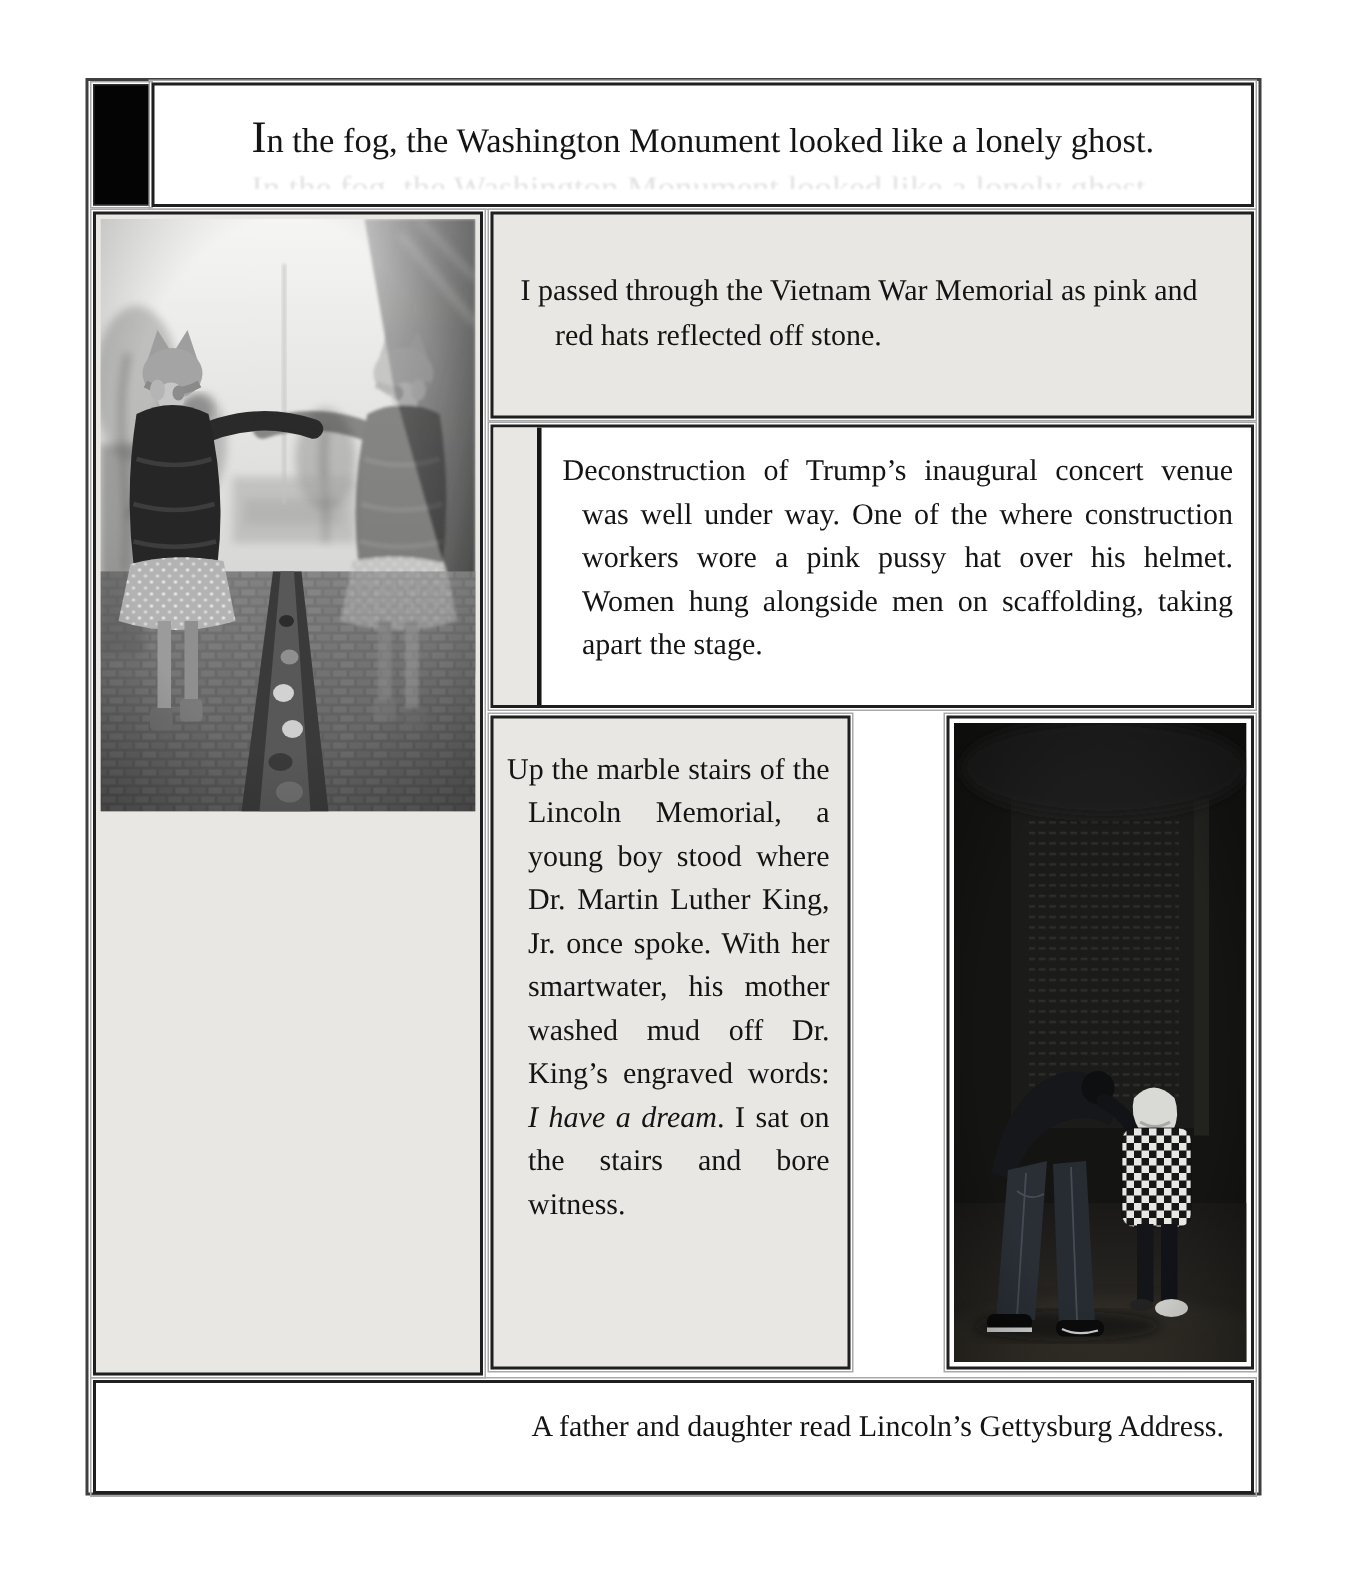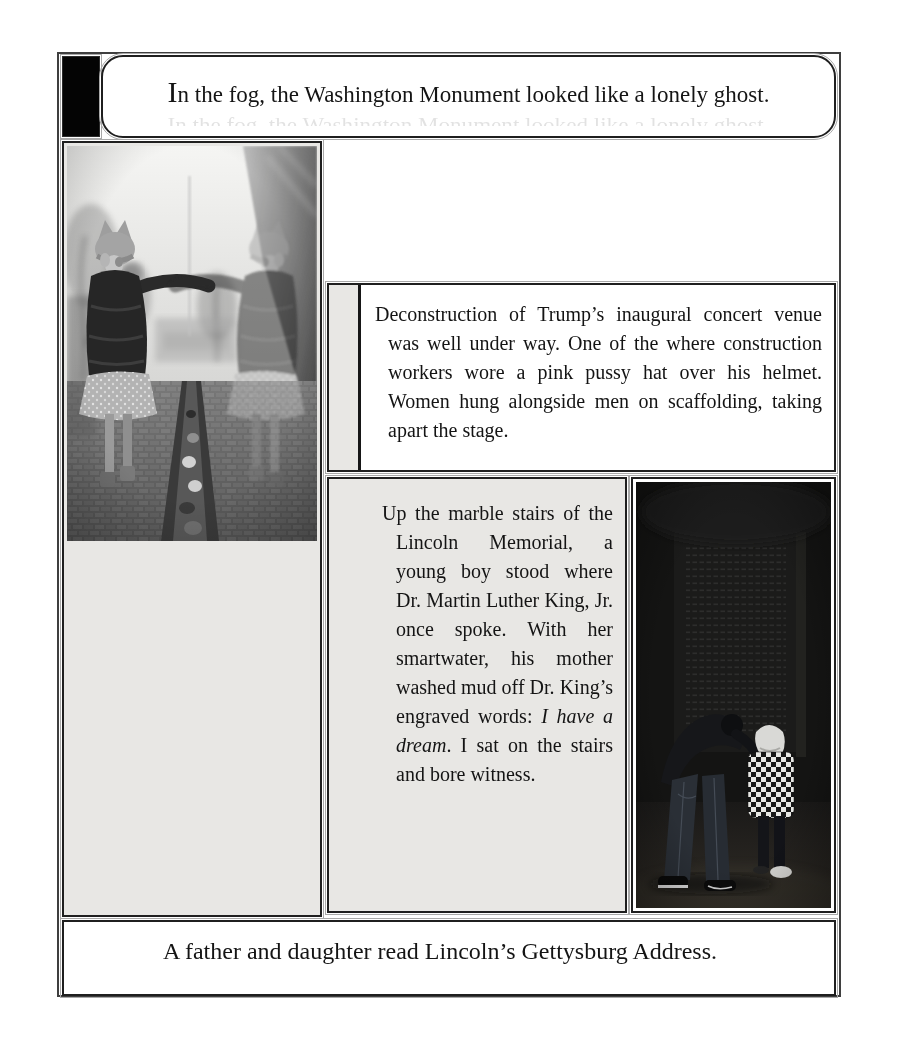--- a/index.html
+++ b/index.html
@@ -5,41 +5,41 @@
   html,body{margin:0;padding:0;background:#ffffff;}
   .page{position:relative;width:900px;height:1060px;background:#ffffff;overflow:hidden;
         font-family:"Liberation Serif","DejaVu Serif",serif;color:#141414;}
   .frame{position:absolute;left:57px;top:52px;width:784px;height:945px;
          border:2px solid #3f3f3f;box-sizing:border-box;}
   .box{position:absolute;box-sizing:border-box;border:2px solid #1f1f1f;
        outline:1px solid #a9a9a9;outline-offset:1px;background:#ffffff;}
   .gray{background:#e8e7e4;}
   .black-block{position:absolute;left:62px;top:56px;width:38px;height:81px;background:#040404;
                border:1px solid #2b2b2b;outline:1px solid #a9a9a9;outline-offset:1px;box-sizing:border-box;}
-  .header-box{left:101px;top:55px;width:735px;height:83px;overflow:hidden;border-radius:22px;}
+  .header-box{left:101px;top:55px;width:735px;height:83px;overflow:hidden;}
   .header-text{padding-top:20px;text-align:center;font-size:23px;line-height:30px;white-space:nowrap;}
   .header-text::first-letter{font-size:30px;}
   .header-ghost{position:absolute;left:0;right:0;top:58px;height:11px;overflow:hidden;
                 text-align:center;font-size:21px;line-height:20px;opacity:.12;
                 filter:blur(.6px);transform:scaleX(1.1);white-space:nowrap;}
   .left-col{left:62px;top:141px;width:260px;height:776px;padding:3px;}
   .photo{display:block;}
   .box-vietnam{left:327px;top:141px;width:509px;height:138px;}
   .box-vietnam .txt{padding:36px 12px 0 41px;text-indent:-23px;font-size:20px;line-height:30px;text-align:left;}
   .box-decon{left:327px;top:283px;width:509px;height:189px;}
   .decon-strip{position:absolute;left:0;top:0;bottom:0;width:29px;background:#e8e7e4;
                border-right:3px solid #161616;}
   .box-decon .txt{margin-left:32px;padding:15px 12px 0 27px;text-indent:-13px;
                   font-size:20px;line-height:29px;text-align:justify;}
-  .box-lincoln{left:327px;top:477px;width:300px;height:436px;padding-left:44px;}
+  .box-lincoln{left:327px;top:477px;width:240px;height:436px;}
   .box-lincoln .txt{padding:20px 12px 0 23px;text-indent:-14px;font-size:20px;line-height:29px;text-align:justify;}
   .box-lincoln .it{font-style:italic;}
   .photo2-box{left:631px;top:477px;width:205px;height:436px;padding:3px;}
   .caption-box{left:62px;top:920px;width:774px;height:76px;}
-  .caption-box .txt{padding:16px 18px 0 0;text-align:center;font-size:24px;line-height:26px;}
+  .caption-box .txt{padding:16px 18px 0 0;text-align:right;font-size:20px;line-height:26px;}
 </style>
 </head>
 <body>
 
 <div class="page">
   <div class="frame"></div>
 
   <div class="black-block"></div>
 
   <div class="box header-box">
@@ -145,20 +145,23 @@
         <rect x="56" y="268" width="9" height="52" fill="#8f8f8f"></rect>
         <rect x="33" y="326" width="15" height="15" rx="3" fill="#6e6e6e"></rect>
         <rect x="53" y="320" width="15" height="15" rx="3" fill="#7a7a7a"></rect>
       </g>
       <use href="#girl" transform="translate(250,0) scale(-1,1)" opacity="0.5" filter="url(#b1)"></use>
 
       <rect x="0" y="0" width="250" height="395" fill="url(#vig)"></rect>
     </svg>
   </div>
 
+  <div class="box gray box-vietnam">
+    <div class="txt">I passed through the Vietnam War Memorial as pink and red hats reflected off stone.</div>
+  </div>
 
   <div class="box box-decon">
     <div class="decon-strip"></div>
     <div class="txt">Deconstruction of Trump’s inaugural concert venue was well under way. One of the where construction workers wore a pink pussy hat over his helmet. Women hung alongside men on scaffolding, taking apart the stage.</div>
   </div>
 
   <div class="box gray box-lincoln">
     <div class="txt"><span>Up the marble stairs of the Lincoln Memorial, a young boy stood where Dr. Martin Luther King, Jr. once spoke. With her smartwater, his mother washed mud off Dr. King’s engraved words: </span><span class="it">I have a dream</span><span>. I sat on the stairs and bore witness.</span></div>
   </div>
 

